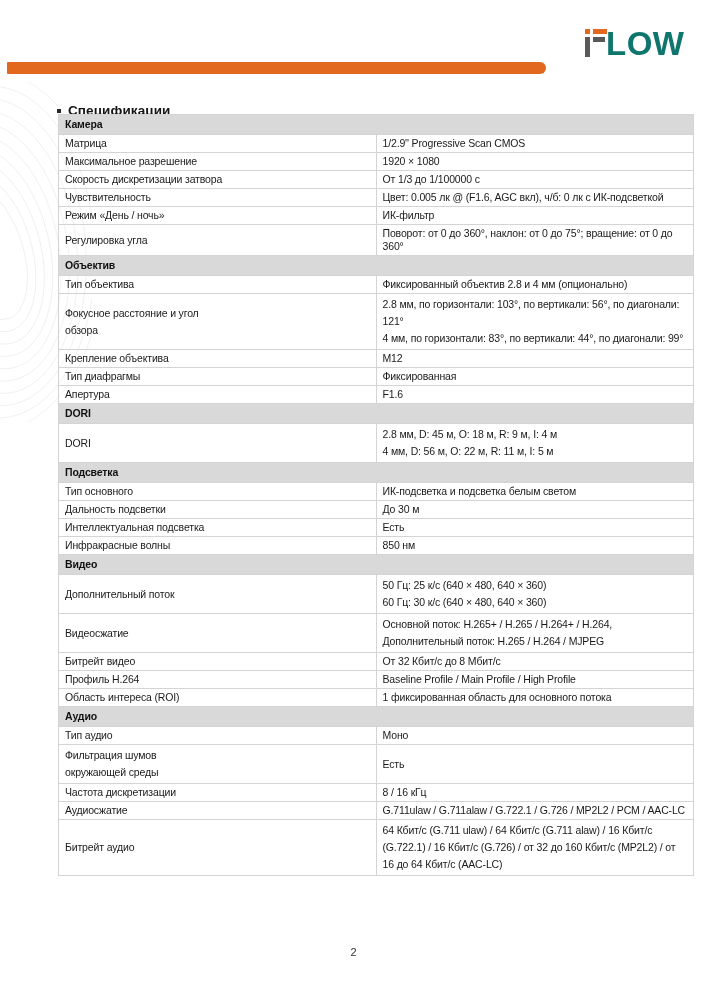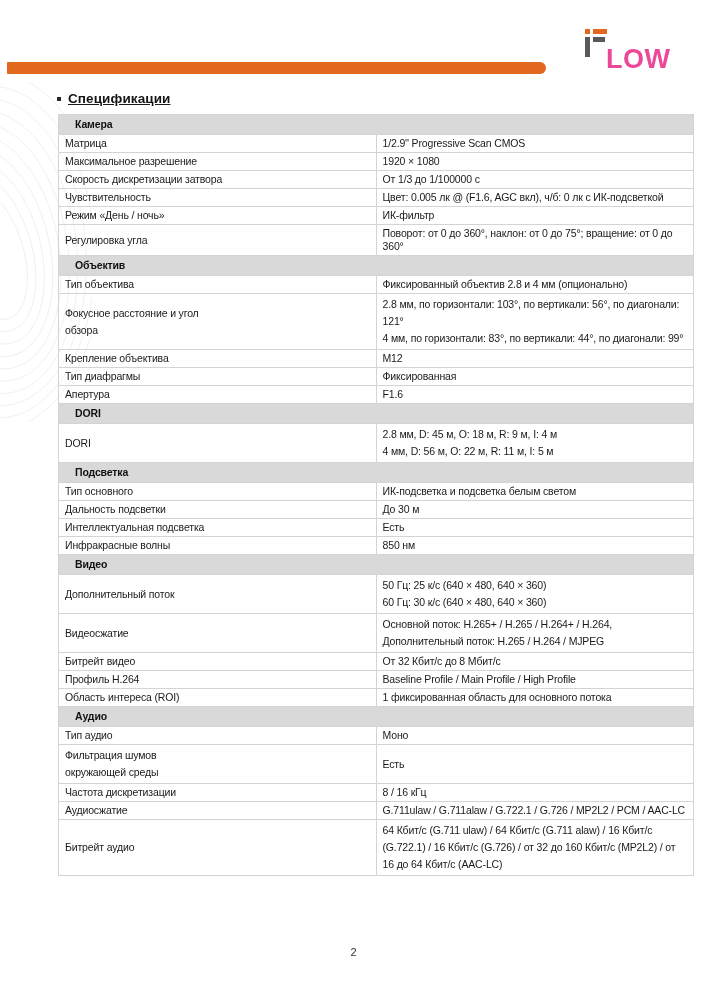--- a/index.html
+++ b/index.html
@@ -6,38 +6,38 @@
   .page {
     position:relative; width:707px; height:1000px; background:#ffffff;
     overflow:hidden; font-family:"Liberation Sans", sans-serif; color:#1a1a1a;
   }
   
   .logo { position:absolute; top:29px; right:25px; width:97px; height:29px; }
   .logo .dot    { position:absolute; left:0;  top:0;  width:5px;  height:5px;  background:#e2671f; }
   .logo .topbar { position:absolute; left:8px; top:0;  width:14px; height:5px;  background:#e2671f; }
   .logo .stem   { position:absolute; left:0;  top:8px; width:5px;  height:20px; background:#58595b; }
   .logo .midbar { position:absolute; left:8px; top:8px; width:12px; height:5px;  background:#58595b; }
-  .logo .brand  { position:absolute; left:21px; top:17px; font-size:27px; line-height:27px;
-                  font-weight:bold; letter-spacing:0.5px; color:#ec4899; }
+  .logo .brand  { position:absolute; left:21px; top:1px; font-size:33px; line-height:27px;
+                  font-weight:bold; letter-spacing:0.5px; color:#0f766e; }
   
   .accent-bar { position:absolute; left:7px; top:62px; width:539px; height:12px;
                 background:#e2671f; border-radius:1px 6px 6px 1px; }
   
   .swirl { position:absolute; left:-58px; top:82px; pointer-events:none; }
   
-  .title-row { position:absolute; left:57px; top:91px; display:flex; align-items:center;text-decoration:underline; }
+  .title-row { position:absolute; left:57px; top:103px; display:flex; align-items:center;text-decoration:underline; }
   .title-bullet { width:4px; height:4px; background:#262626; margin-right:7px; margin-top:1px; }
   .title-text { font-size:13.5px; font-weight:bold; color:#141414; letter-spacing:0.1px; }
   
   table.spec { position:absolute; left:58px; top:114px; width:636px;
                border-collapse:collapse; table-layout:fixed; }
   table.spec td { border:1px solid #d4d4d4; font-size:10.5px; letter-spacing:-0.15px;
                   line-height:13px; padding:2px 6px; vertical-align:middle; color:#1a1a1a; }
   table.spec td.lbl { width:180px; }
-  tr.sec td { background:#d9d9d9; font-weight:bold; line-height:15px; padding:2px 16px; color:#111; }
+  tr.sec td { background:#d9d9d9; font-weight:bold; line-height:15px; padding:2px 6px; color:#111; }
   tr.multi td { line-height:17px; }
   .lline { white-space:nowrap; }
   .vline { }
   
   .footer { position:absolute; left:0; right:0; top:946px; text-align:center;
             font-size:11px; color:#333; }
 </style>
 </head>
 <body>
 

